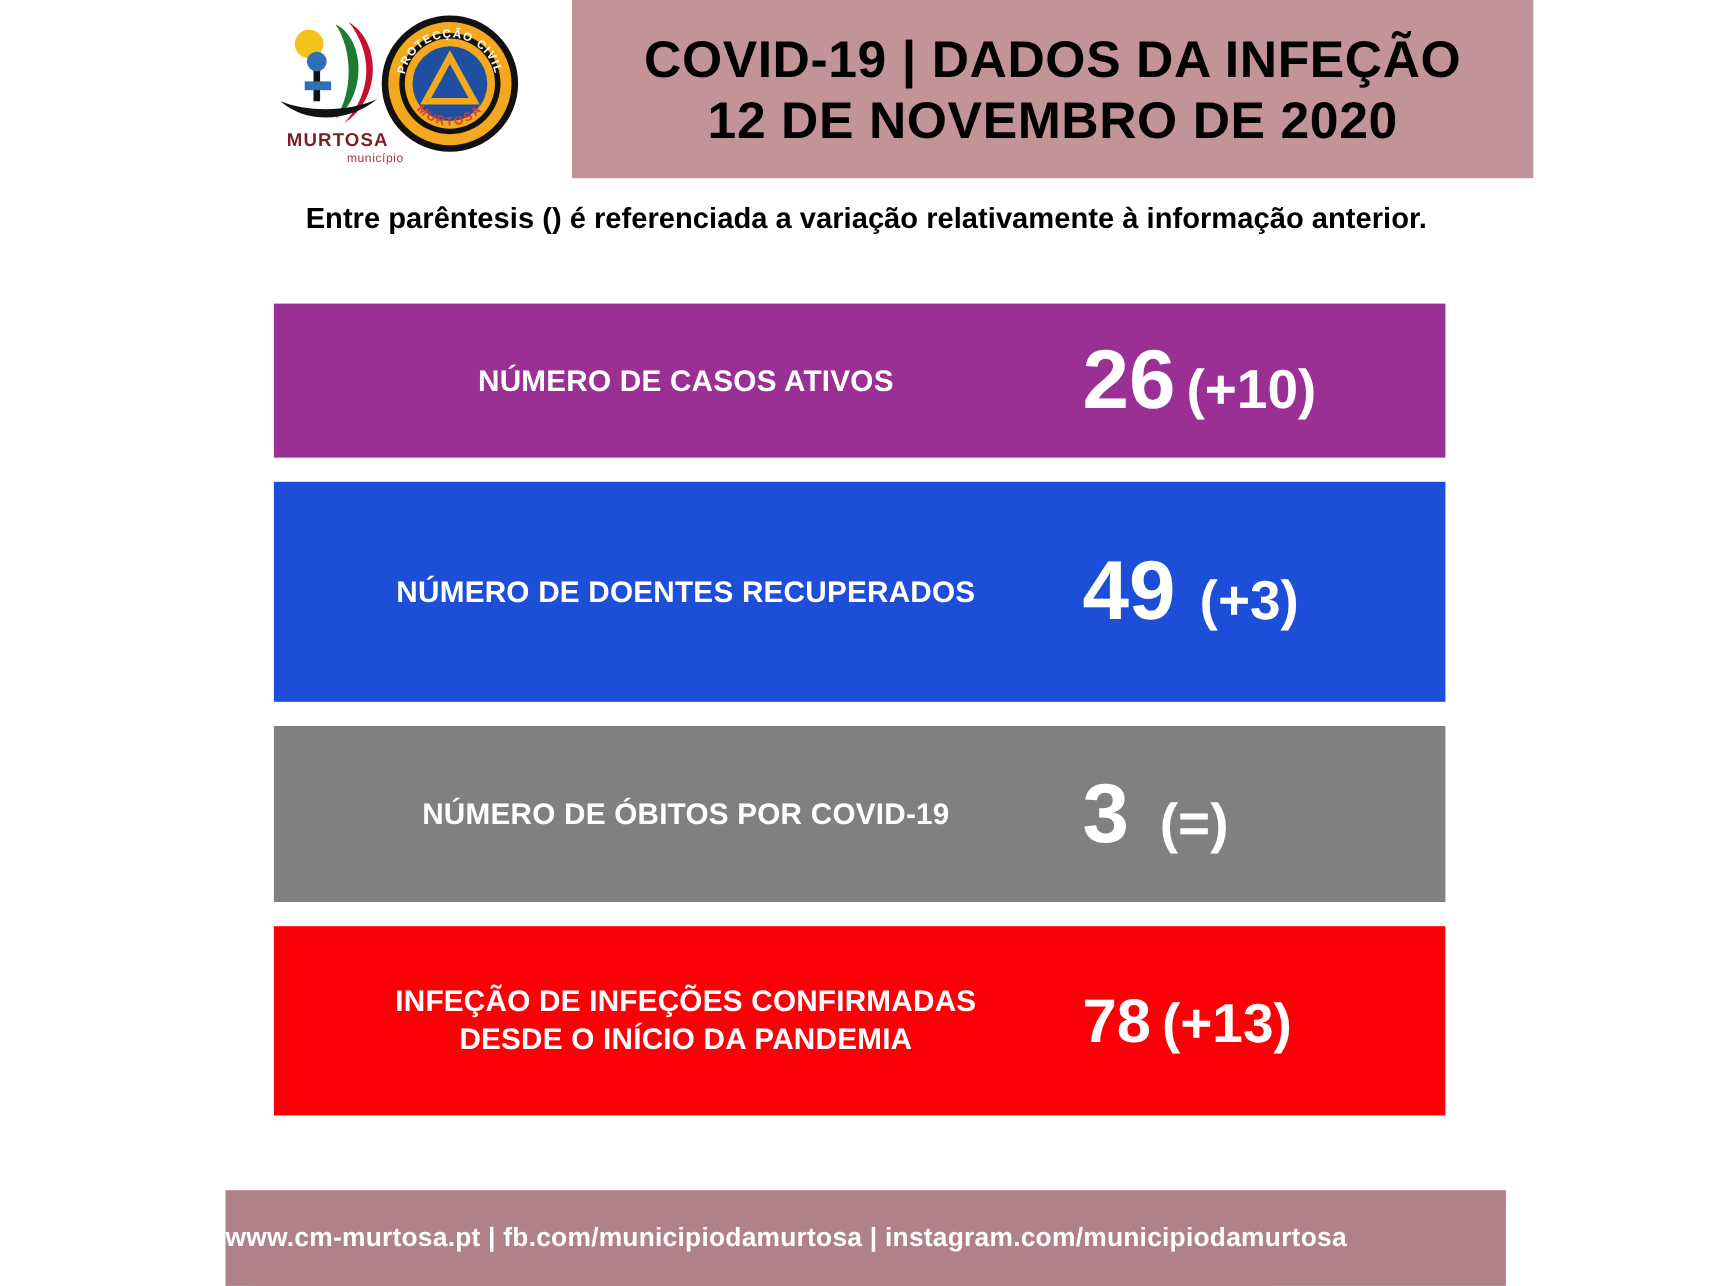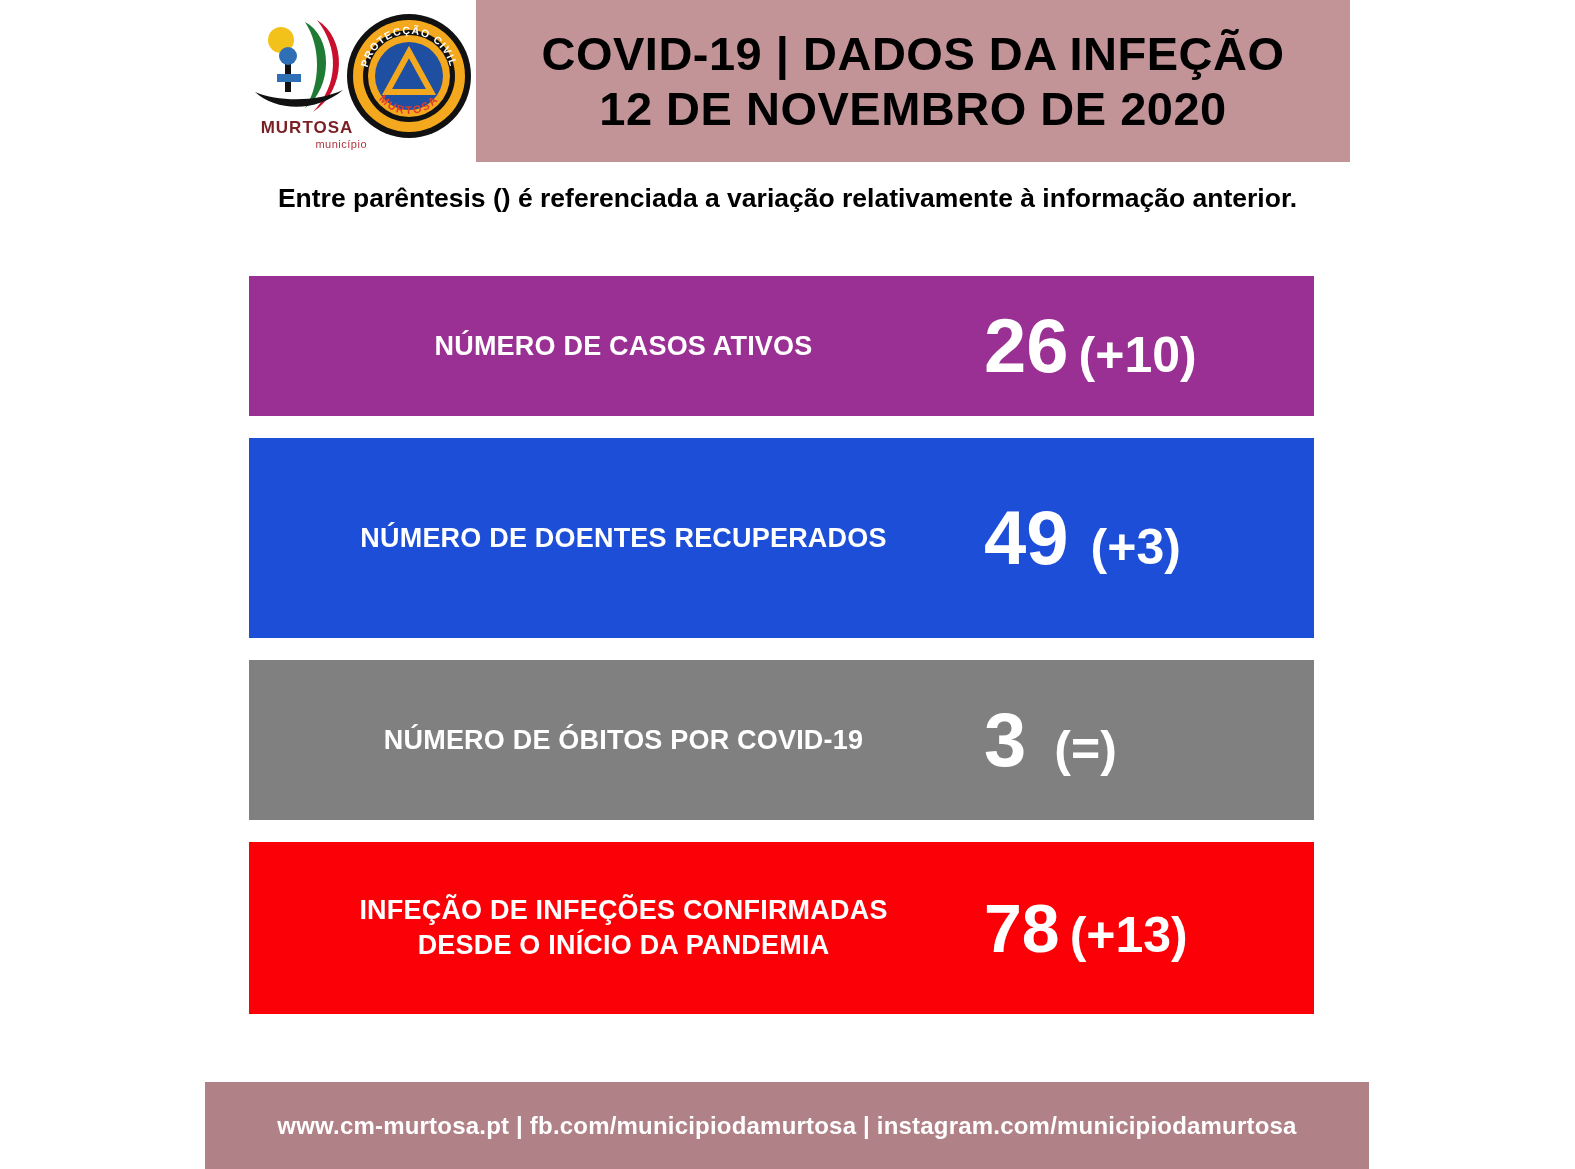--- a/index.html
+++ b/index.html
@@ -22,21 +22,21 @@
   
   .header {
     position: absolute;
     left: 0;
     top: 0;
     width: 1575px;
     height: 168px;
   }
   .title-band {
     position: absolute;
-    left: 476px;
+    left: 520px;
     top: 0;
     width: 874px;
     height: 162px;
     background: #c29498;
     display: flex;
     flex-direction: column;
     align-items: center;
     justify-content: center;
   }
   .title-line {
@@ -151,36 +151,35 @@
   }
 
   .bar-active    { height: 140px; background: #9a3093; }
   .bar-recovered { height: 200px; background: #1d4ed8; }
   .bar-deaths    { height: 160px; background: #808080; }
   .bar-total     { height: 172px; background: #fb0006; }
 
   .bar-active .bar-number    { font-size: 76px; }
   .bar-recovered .bar-number { font-size: 76px; }
   .bar-deaths .bar-number    { font-size: 76px; }
-  .bar-total .bar-number     { font-size: 68px; }
+  .bar-total .bar-number     { font-size: 56px; }
 
   .bar-deaths .bar-delta { margin-left: 28px; }
   .bar-recovered .bar-delta { margin-left: 22px; }
 
   
   .footer {
     position: absolute;
     left: 205px;
     top: 1082px;
     width: 1164px;
     height: 87px;
     background: #b08186;
     display: flex;
     align-items: center;
-    justify-content: center;
   }
   .footer-text {
     color: #ffffff;
     font-weight: bold;
     font-size: 24px;
     letter-spacing: 0.2px;
     white-space: nowrap;
   }
 </style>
 </head>

